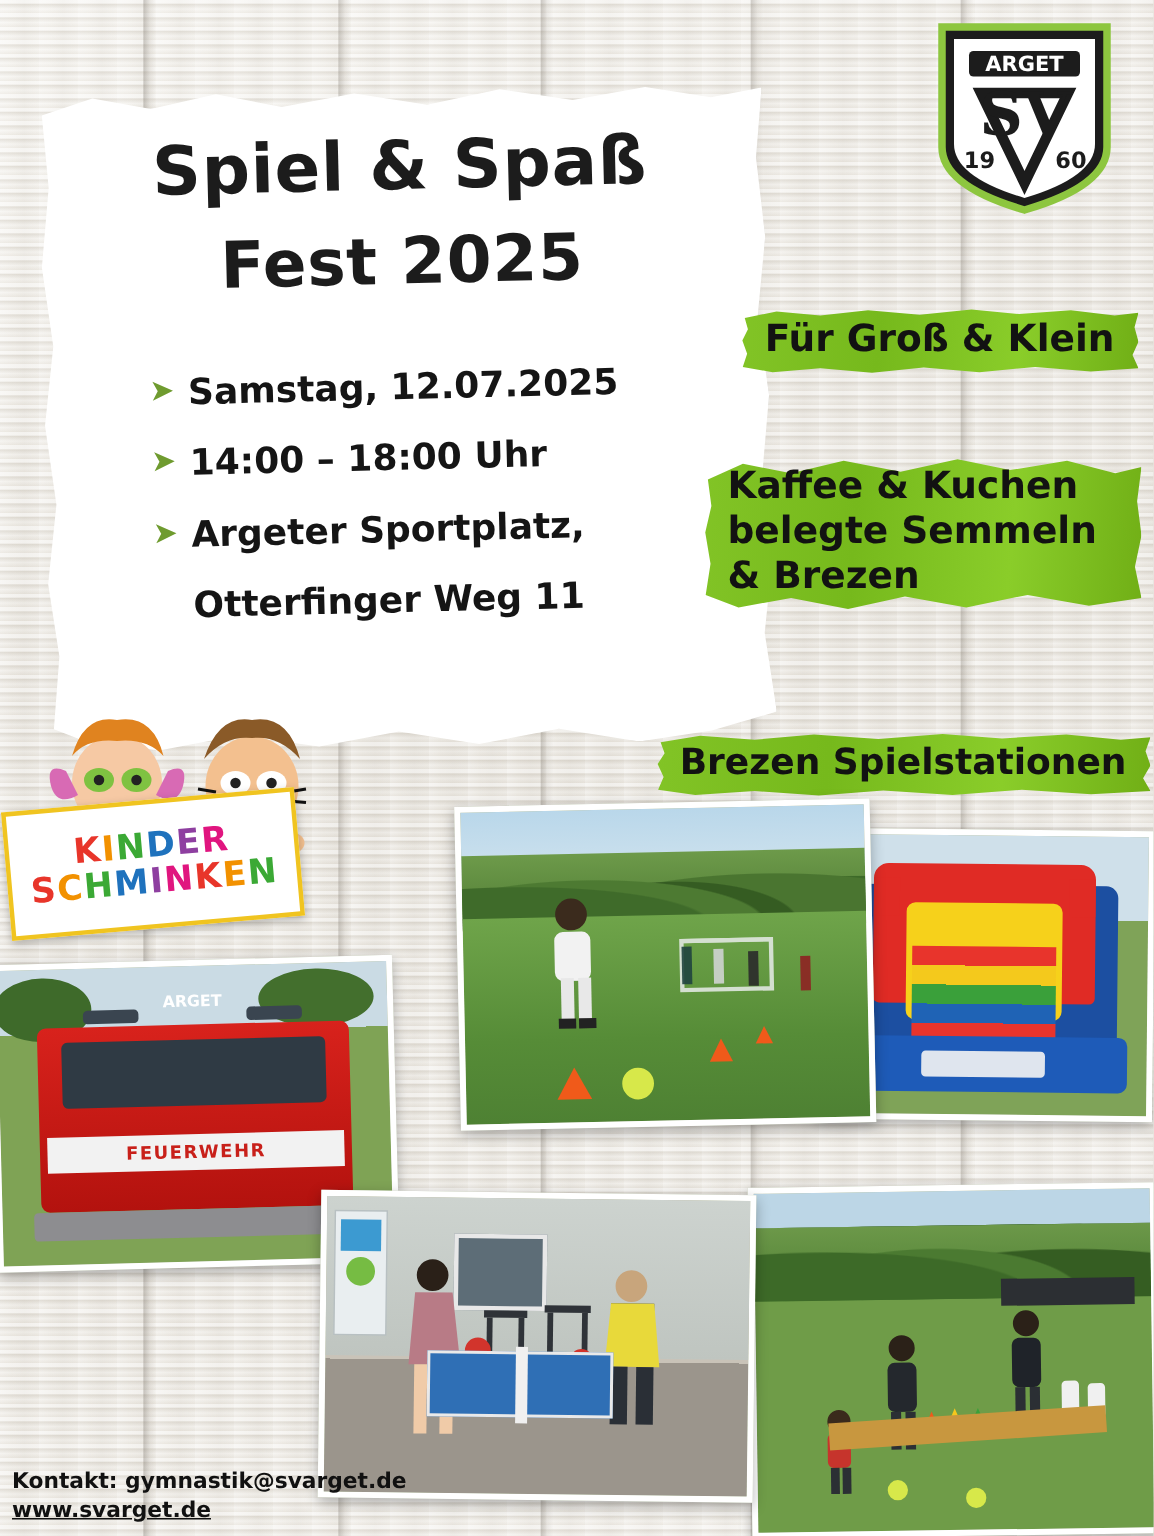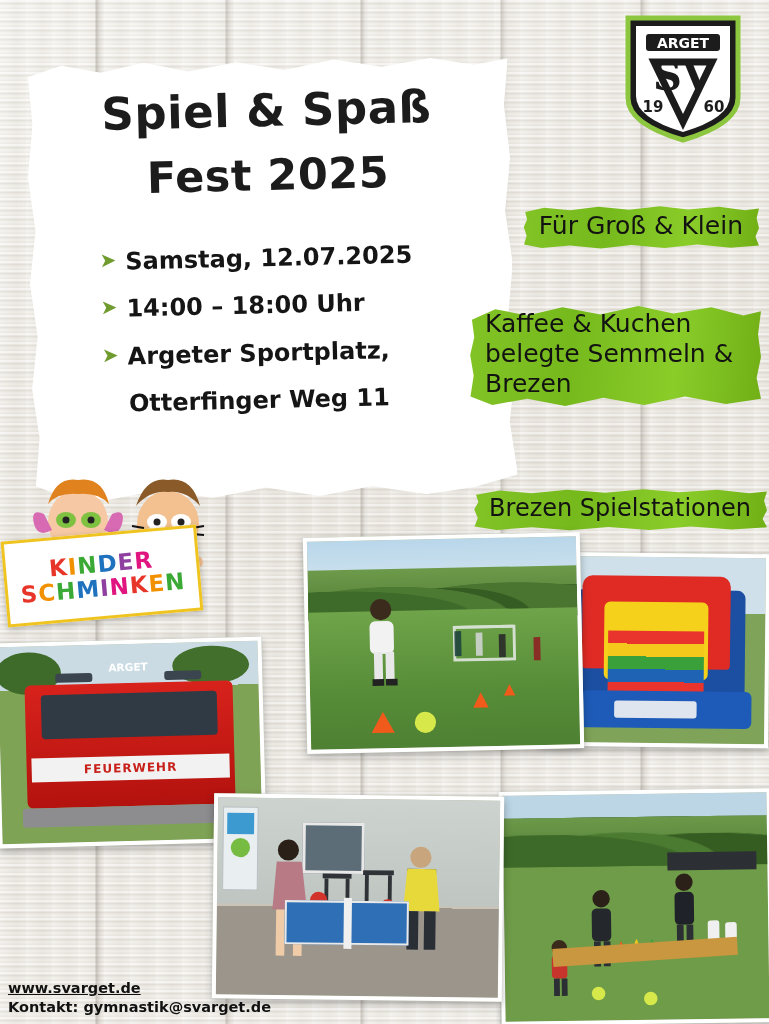--- a/index.html
+++ b/index.html
@@ -105,21 +105,21 @@
     font-weight:700;
     color:#151515;
     line-height:1.22;
   }
 
   
   .brush {
     position:absolute;
     color:#121212;
     font-family:"DejaVu Sans", sans-serif;
-    font-weight:400;
+    font-weight:700;
     line-height:1.2;
     padding:6px 16px 8px 16px;
   }
   .brush::before {
     content:"";
     position:absolute;
     inset:0;
     z-index:-1;
     background:
       radial-gradient(ellipse 60% 120% at 2% 50%, rgba(122,183,40,0.0) 60%, rgba(122,183,40,0) 100%),
@@ -511,15 +511,15 @@
       <rect x="228" y="134" width="12" height="24" rx="3" fill="#f0f0f0"></rect>
     </g>
 
     <circle cx="96" cy="206" r="7" fill="#d7e84a"></circle>
     <circle cx="150" cy="212" r="7" fill="#d7e84a"></circle>
   </svg>
   <div id="fd-bench"></div>
 </div>
 
 <div id="footer">
+  <div class="foot-line" id="foot-contact">Kontakt: gymnastik@svarget.de</div>
   <div class="foot-line" id="foot-web">www.svarget.de</div>
-  <div class="foot-line" id="foot-contact">Kontakt: gymnastik@svarget.de</div>
 </div>
 
 </body></html>

